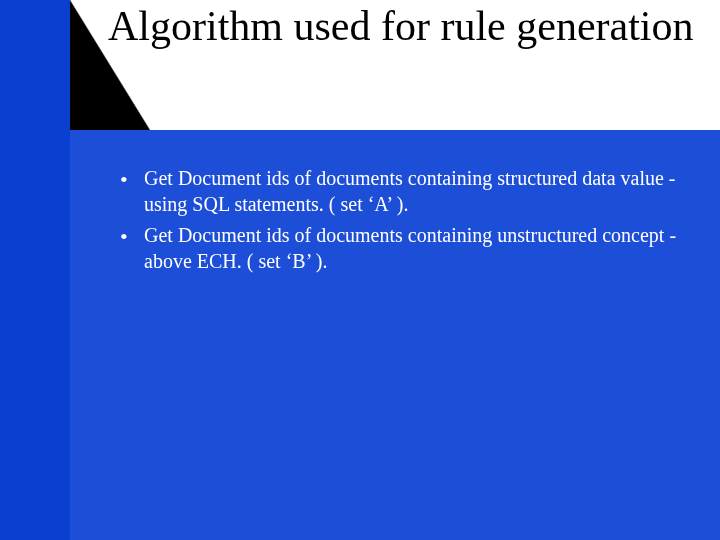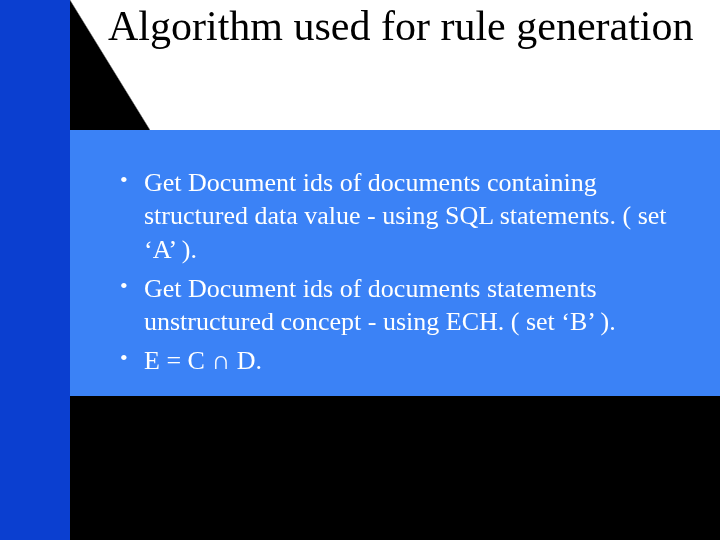--- a/index.html
+++ b/index.html
@@ -7,22 +7,22 @@
     padding: 0;
     width: 720px;
     height: 540px;
     overflow: hidden;
     font-family: "Times New Roman", Times, serif;
     background: #000;
   }
   .slide {
     position: relative;
     width: 720px;
-    height: 396px;
-    background: #3b82f6;
+    height: 540px;
+    background: #1d4ed8;
     color: #fff;
   }
   
   .blue-band {
     position: absolute;
     left: 0;
     top: 0;
     width: 70px;
     height: 540px;
     background: #0b3fd0; 
@@ -56,21 +56,21 @@
     line-height: 1.08;
     font-weight: 400;
     letter-spacing: 0px;
   }
   .body {
     position: absolute;
     left: 118px;
     top: 166px;
     width: 586px;
     color: #fff;
-    font-size: 26px;
+    font-size: 20px;
     line-height: 1.28;
   }
   ul.bullets {
     list-style: none;
     margin: 0;
     padding: 0;
   }
   ul.bullets > li {
     position: relative;
     padding-left: 26px;
@@ -92,17 +92,16 @@
 <div class="slide">
   <div class="blue-band"></div>
   <div class="white-tab"></div>
   <div class="black-wedge"></div>
 
   <div class="title">Algorithm used for rule generation</div>
 
   <div class="body">
     <ul class="bullets">
       <li><span>Get Document ids of documents containing structured data value - using SQL statements. ( set ‘A’ ).</span></li>
-      <li><span>Get Document ids of documents statements unstructured concept - using ECH. ( set ‘B’ ).</span></li>
-      <li><span>E = C ∩ D.</span></li>
+      <li><span>Get Document ids of documents containing unstructured concept - above ECH. ( set ‘B’ ).</span></li>
     </ul>
   </div>
 </div>
 
 </body></html>

